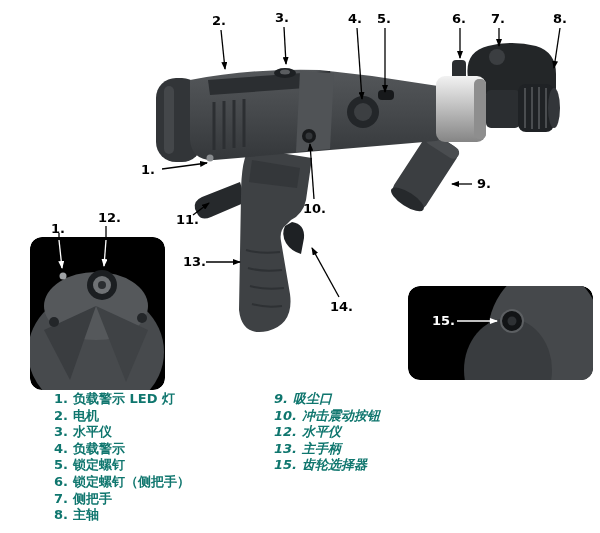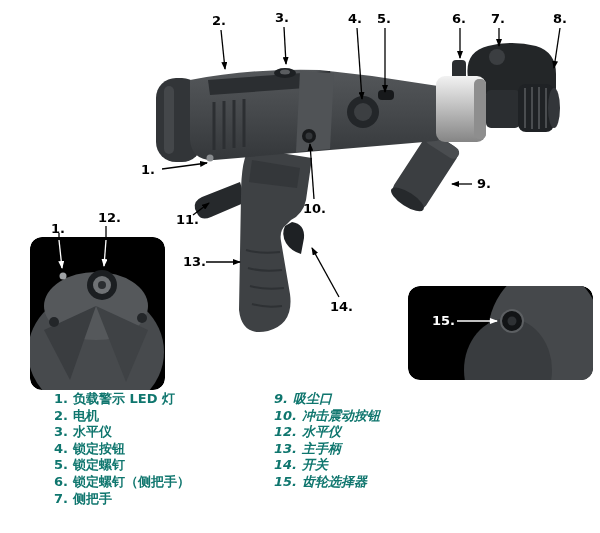--- a/index.html
+++ b/index.html
@@ -176,28 +176,28 @@
   <span class="co" style="left:330px;top:300px">14.</span>
   <span class="co" style="left:51px;top:222px">1.</span>
   <span class="co" style="left:98px;top:211px">12.</span>
   <span class="co white" style="left:432px;top:314px">15.</span>
 
   <div class="legend">
     <div class="col colL">
       <div class="lrow"><span class="num">1.</span><span class="txt">负载警示 LED 灯</span></div>
       <div class="lrow"><span class="num">2.</span><span class="txt">电机</span></div>
       <div class="lrow"><span class="num">3.</span><span class="txt">水平仪</span></div>
-      <div class="lrow"><span class="num">4.</span><span class="txt">锁定按钮</span></div>
+      <div class="lrow"><span class="num">4.</span><span class="txt">负载警示</span></div>
       <div class="lrow"><span class="num">5.</span><span class="txt">锁定螺钉</span></div>
       <div class="lrow"><span class="num">6.</span><span class="txt">锁定螺钉（侧把手）</span></div>
       <div class="lrow"><span class="num">7.</span><span class="txt">侧把手</span></div>
+      <div class="lrow"><span class="num">8.</span><span class="txt">主轴</span></div>
     </div>
     <div class="col colR">
       <div class="lrow"><span class="num">9.</span><span class="txt">吸尘口</span></div>
       <div class="lrow"><span class="num">10.</span><span class="txt">冲击震动按钮</span></div>
       <div class="lrow"><span class="num">12.</span><span class="txt">水平仪</span></div>
       <div class="lrow"><span class="num">13.</span><span class="txt">主手柄</span></div>
-      <div class="lrow"><span class="num">14.</span><span class="txt">开关</span></div>
       <div class="lrow"><span class="num">15.</span><span class="txt">齿轮选择器</span></div>
     </div>
   </div>
 
 </div>
 
 </body></html>

